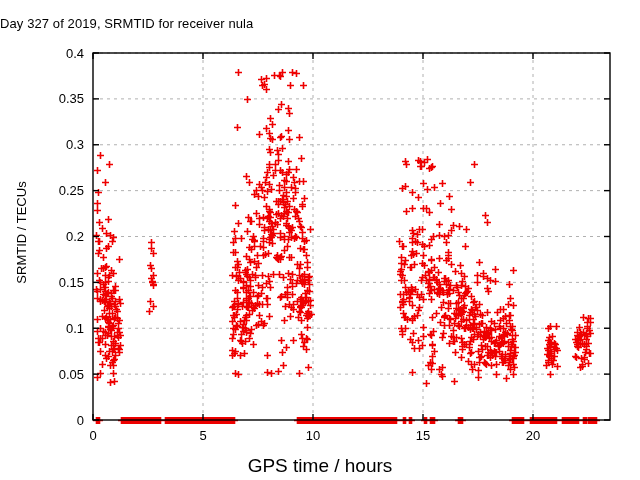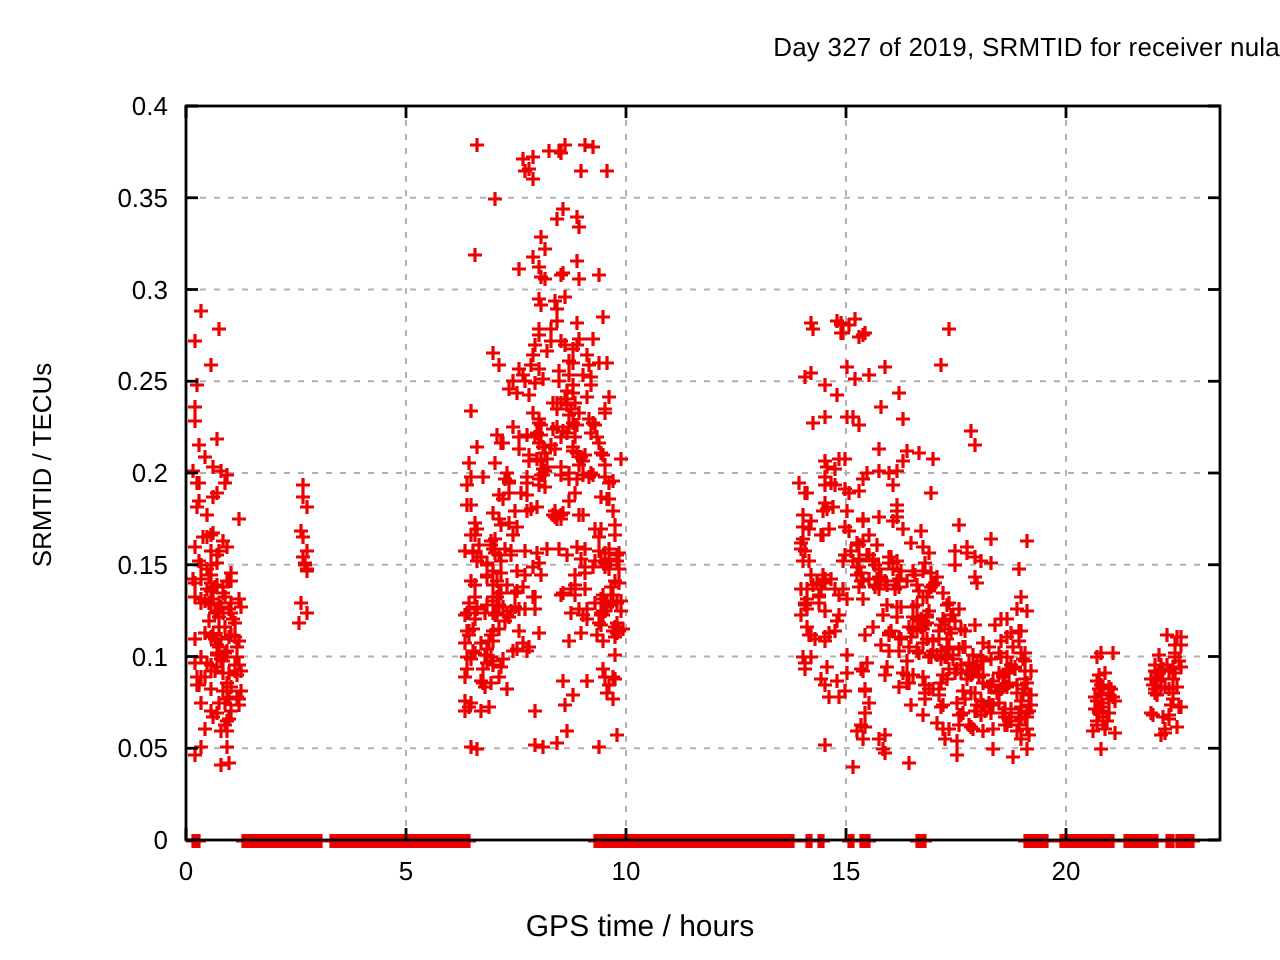--- a/index.html
+++ b/index.html
@@ -18,21 +18,21 @@
     position: absolute;
     left: 0; top: 0;
     width: 640px;
     height: 480px;
   }
   .chart-title {
     position: absolute;
     left: 0;
     top: 16px;
     width: 640px;
-    text-align: right;
+    text-align: left;
     font-size: 13px;
     color: #000000;
     letter-spacing: 0.1px;
   }
   .ylabel {
     position: absolute;
     left: -79px;
     top: 225px;
     width: 200px;
     text-align: center;
@@ -40,21 +40,21 @@
     color: #000000;
     transform: rotate(-90deg);
     transform-origin: 50% 50%;
   }
   .xlabel {
     position: absolute;
     left: 0;
     top: 455px;
     width: 640px;
     text-align: center;
-    font-size: 15px;
+    font-size: 19px;
     color: #000000;
   }
   svg.canvas {
     position: absolute;
     left: 0; top: 0;
   }
   .ytick-label {
     font-size: 13px;
     fill: #000000;
     text-anchor: end;

